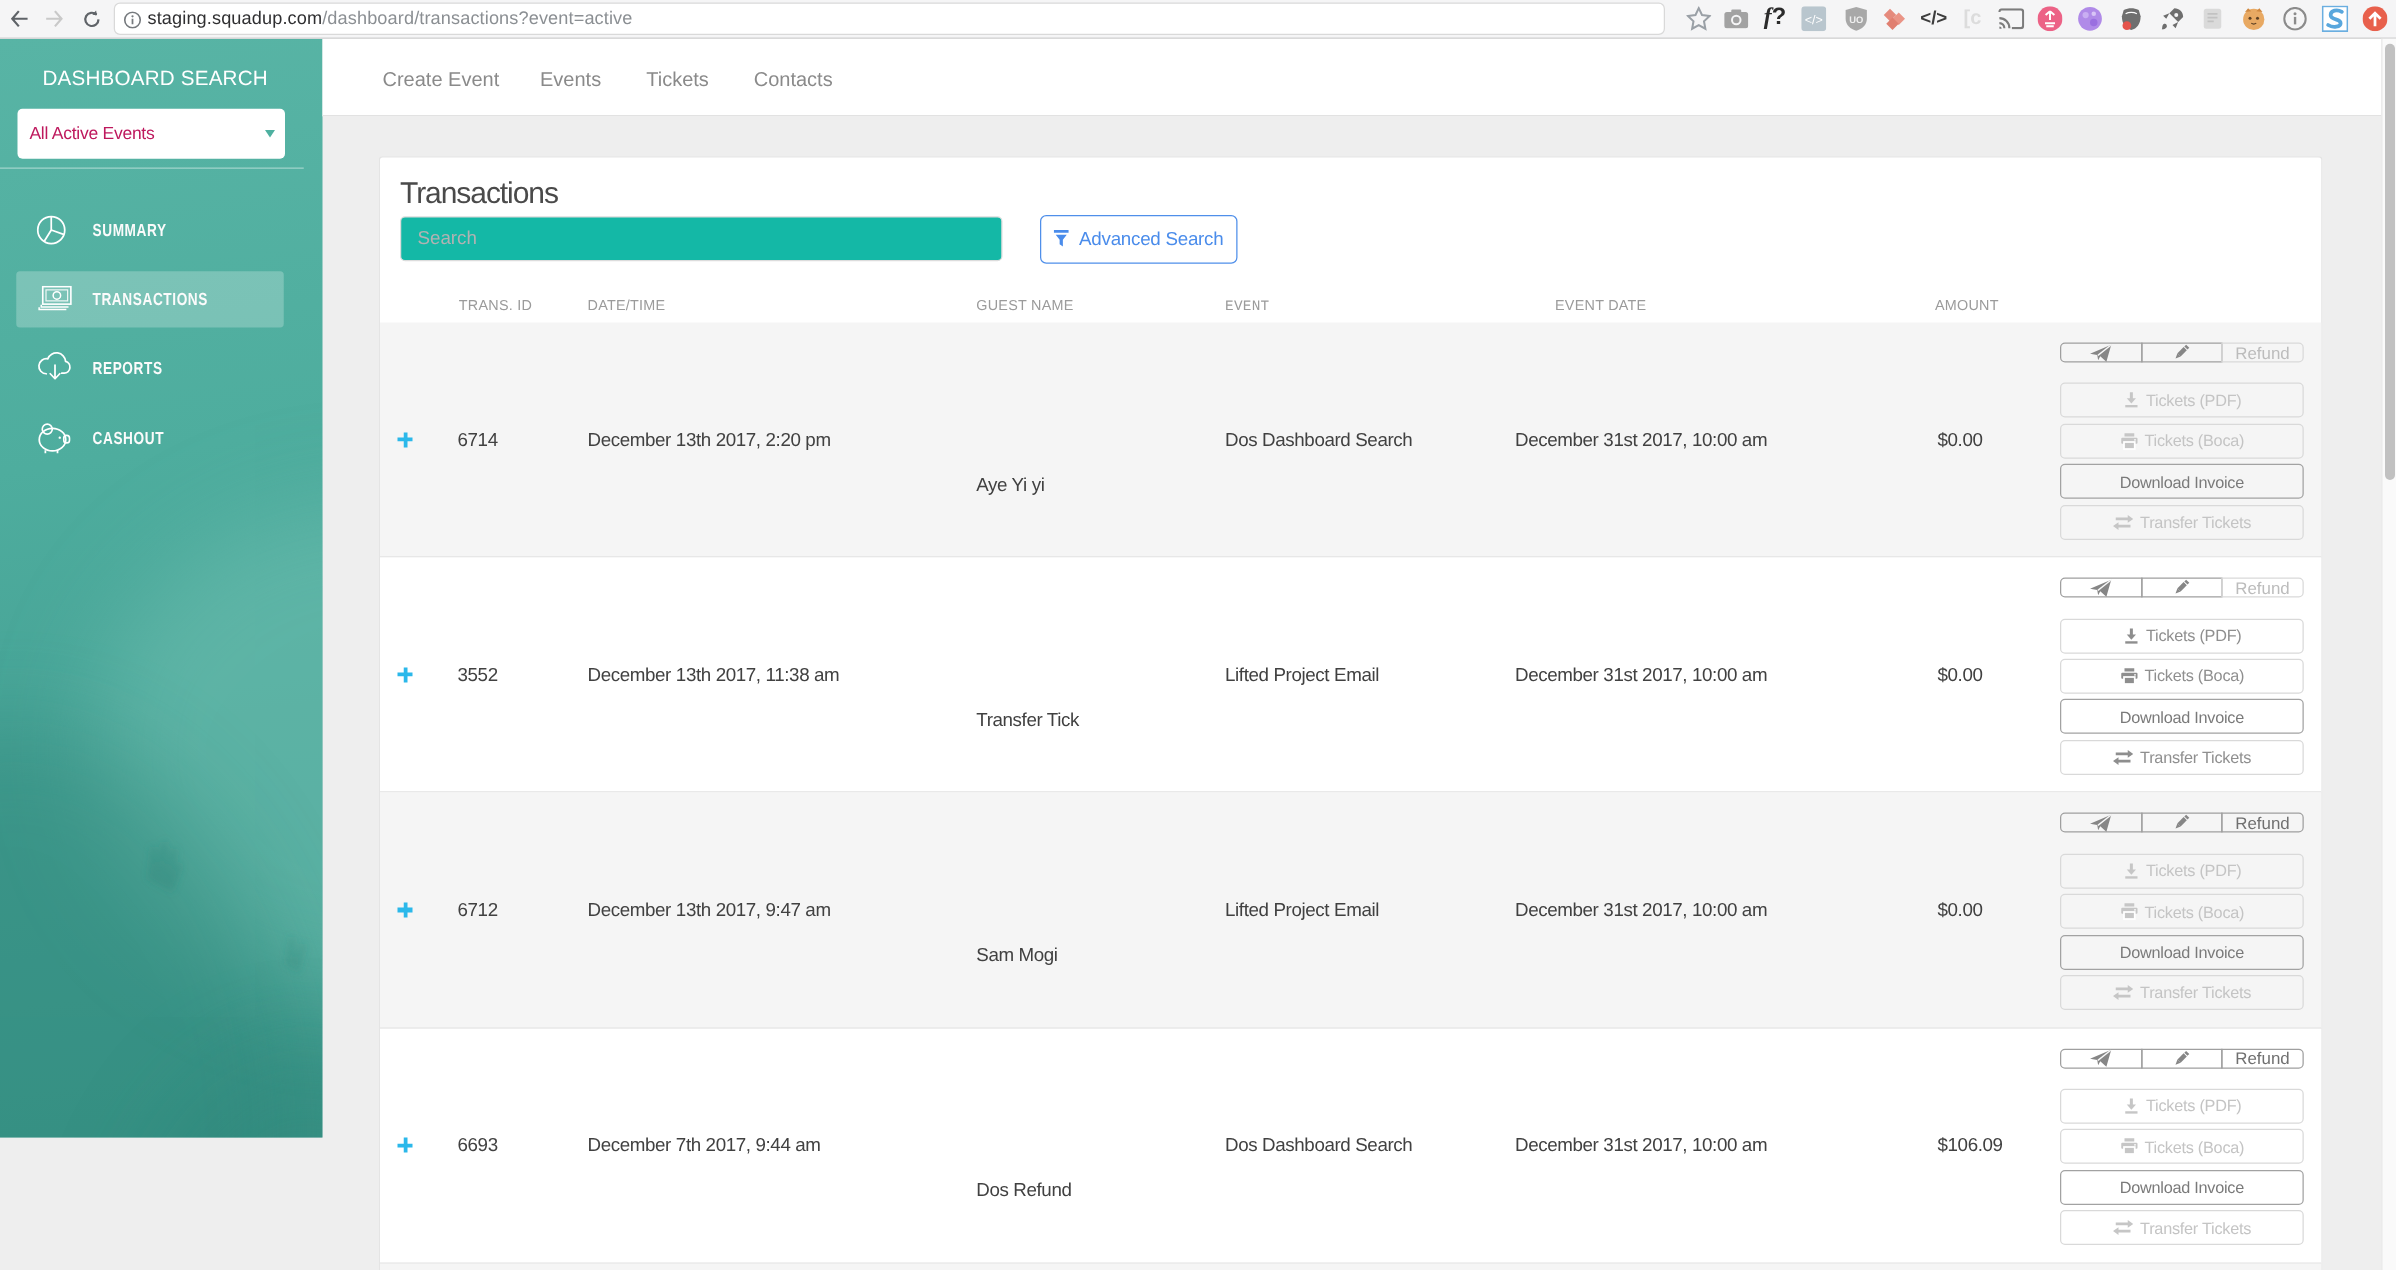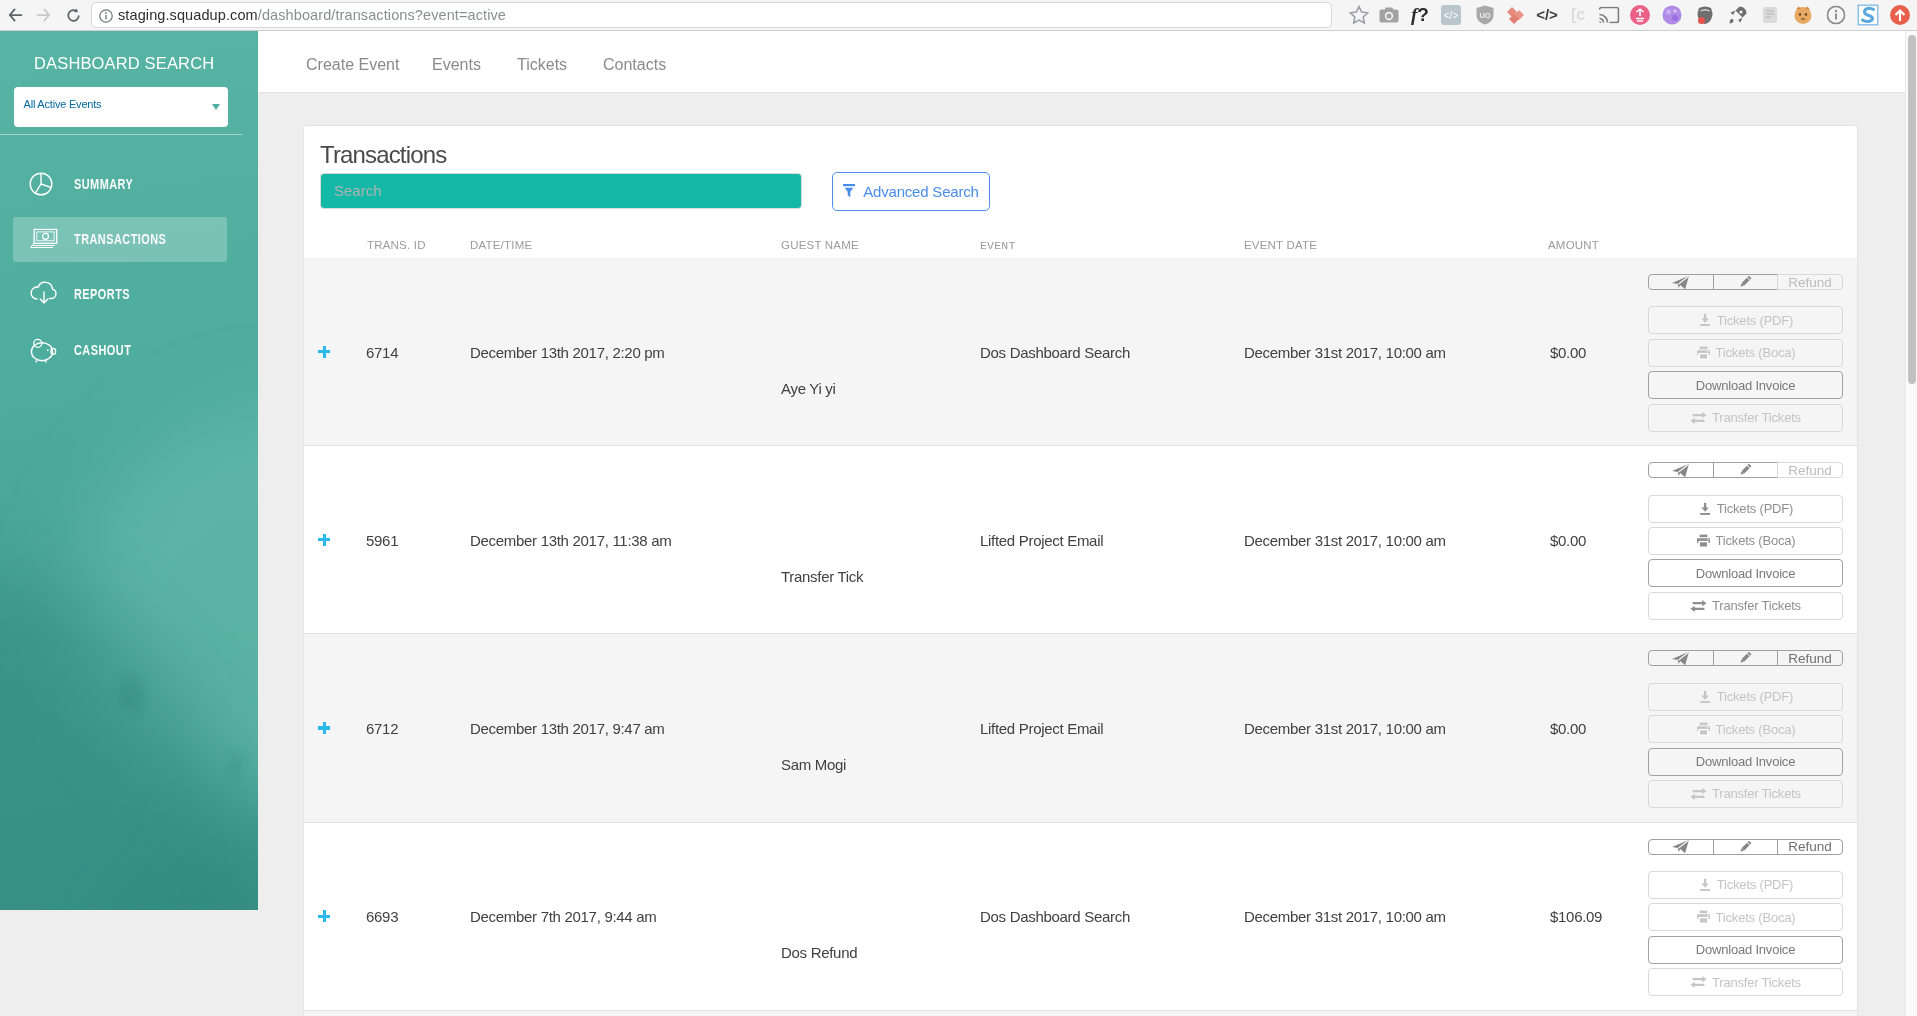--- a/index.html
+++ b/index.html
@@ -6,21 +6,21 @@
   html,body { width:1917px; height:1016px; overflow:hidden; font-family:"Liberation Sans",sans-serif; background:#eeeeee; }
 
   #chrome { position:absolute; left:0; top:0; width:1917px; height:31px; background:#f5f5f6; border-bottom:1px solid #cfcfcf; z-index:30; }
   #urlbar { position:absolute; left:91px; top:2px; width:1241px; height:26px; background:#fff; border:1px solid #d9d9d9; border-radius:5px; }
   .urltxt { position:absolute; left:26px; top:4px; font-size:14.5px; color:#2f2f31; white-space:nowrap; letter-spacing:0.1px; }
   .urltxt .path { color:#8b8f93; }
 
   #side { position:absolute; left:0; top:31px; width:258px; height:879px; background:linear-gradient(172deg,#58b4a5 0%,#4ead9e 38%,#47a396 62%,#3f998c 100%); overflow:hidden; }
   #sidetitle { position:absolute; left:34px; top:23px; font-size:16.5px; letter-spacing:0.15px; color:#fff; white-space:nowrap; }
   #dropdown { position:absolute; left:13.5px; top:55.5px; width:214px; height:40px; background:#fff; border-radius:4px; }
-  #dropdown span { position:absolute; left:10px; top:11px; font-size:11px; color:#0369a1; letter-spacing:-0.2px; }
+  #dropdown span { position:absolute; left:10px; top:11px; font-size:14px; color:#be185d; letter-spacing:-0.2px; }
   #dropdown .arr { position:absolute; right:8px; top:17px; width:0; height:0; border-left:4.5px solid transparent; border-right:4.5px solid transparent; border-top:6.5px solid #4eb0a0; }
   #sidediv { position:absolute; left:0; top:103px; width:243px; height:1px; background:rgba(255,255,255,0.45); }
   .mitem { position:absolute; left:0; width:258px; height:44px; }
   .mitem .ic { position:absolute; left:29px; top:50%; transform:translateY(-50%); line-height:0; }
   .mitem .lbl { position:absolute; left:74px; top:50%; transform:translateY(-50%) scaleX(0.78); transform-origin:left center; font-size:14px; font-weight:bold; color:#fbfbfb; letter-spacing:0.6px; white-space:nowrap; }
   #activebg { position:absolute; left:13px; top:186px; width:214px; height:45px; background:rgba(255,255,255,0.24); border-radius:3px; }
 
   #topnav { position:absolute; left:258px; top:31px; width:1647px; height:62px; background:#fff; border-bottom:1px solid #e2e2e2; z-index:2; }
   #topnav a { position:absolute; top:33.5px; font-size:16px; color:#8a8a8a; text-decoration:none; transform:translateY(-50%); }
 
@@ -38,21 +38,21 @@
   .row.g { background:#f5f5f5; }
   .row.w { background:#ffffff; }
   .cell { position:absolute; top:50%; transform:translateY(-50%); font-size:15px; color:#414141; white-space:nowrap; letter-spacing:-0.3px; }
   .plus { position:absolute; left:14.4px; top:50%; margin-top:-6px; width:12px; height:12px; }
   .plus::before { content:""; position:absolute; left:0; top:4.4px; width:12px; height:3.2px; background:#2bb8ea; }
   .plus::after { content:""; position:absolute; left:4.4px; top:0; width:3.2px; height:12px; background:#2bb8ea; }
   .c-id { left:62px; }
   .c-dt { left:166px; }
   .c-gn { left:477px;margin-top:36px; }
   .c-ev { left:676px; }
-  .c-ed { left:940px; }
+  .c-ed { left:908px; }
   .c-am { left:1246px; }
 
   .bstack { position:absolute; left:1344px; top:16px; width:195px; }
   .btn { position:relative; height:28px; margin-bottom:4.4px; border:1px solid #d9d9d9; border-radius:4px; display:flex; align-items:center; justify-content:center; font-size:13px; color:#c4c4c4; letter-spacing:-0.2px; }
   .btn.en { border-color:#a2a2a2; color:#7a7a7a; }
   .btn.mid { color:#8f8f8f; }
   .btn svg { margin-right:5px; }
   .bgroup { display:flex; height:28px; margin-bottom:4.4px; }
   .bgroup .seg { width:65.6px; height:16px; border:1px solid #9f9f9f; display:flex; align-items:center; justify-content:center; font-size:13.5px; }
   .seg1 { border-radius:4px 0 0 4px; }
@@ -286,21 +286,21 @@
             </svg>Tickets (Boca)</div>
       <div class="btn en">Download Invoice</div>
       <div class="btn"><svg width="17" height="12" viewBox="0 0 17 12">
               <path d="M12.2 0 L16.6 3.2 L12.2 6.2 V4.2 H2.6 V2 h9.6 Z" fill="#c6c6c6"></path>
               <path d="M4.8 5.8 L0.4 8.8 L4.8 12 V10 h9.6 V7.8 H4.8 Z" fill="#c6c6c6"></path>
             </svg>Transfer Tickets</div>
     </div>
   </div>
   <div class="row w">
     <span class="plus"></span>
-    <span class="cell c-id">5961</span>
+    <span class="cell c-id">3552</span>
     <span class="cell c-dt">December 13th 2017, 11:38 am</span>
     <span class="cell c-gn">Transfer Tick</span>
     <span class="cell c-ev">Lifted Project Email</span>
     <span class="cell c-ed">December 31st 2017, 10:00 am</span>
     <span class="cell c-am">$0.00</span>
     <div class="bstack">
       <div class="bgroup">
         <div class="seg seg1">
               <svg width="19" height="15" viewBox="0 0 19 15">
                 <path d="M1 7.9 L18 0.8 L14.1 14.3 L9.2 10 L7.5 13.1 L6.8 9.0 Z" fill="#868686"></path>

